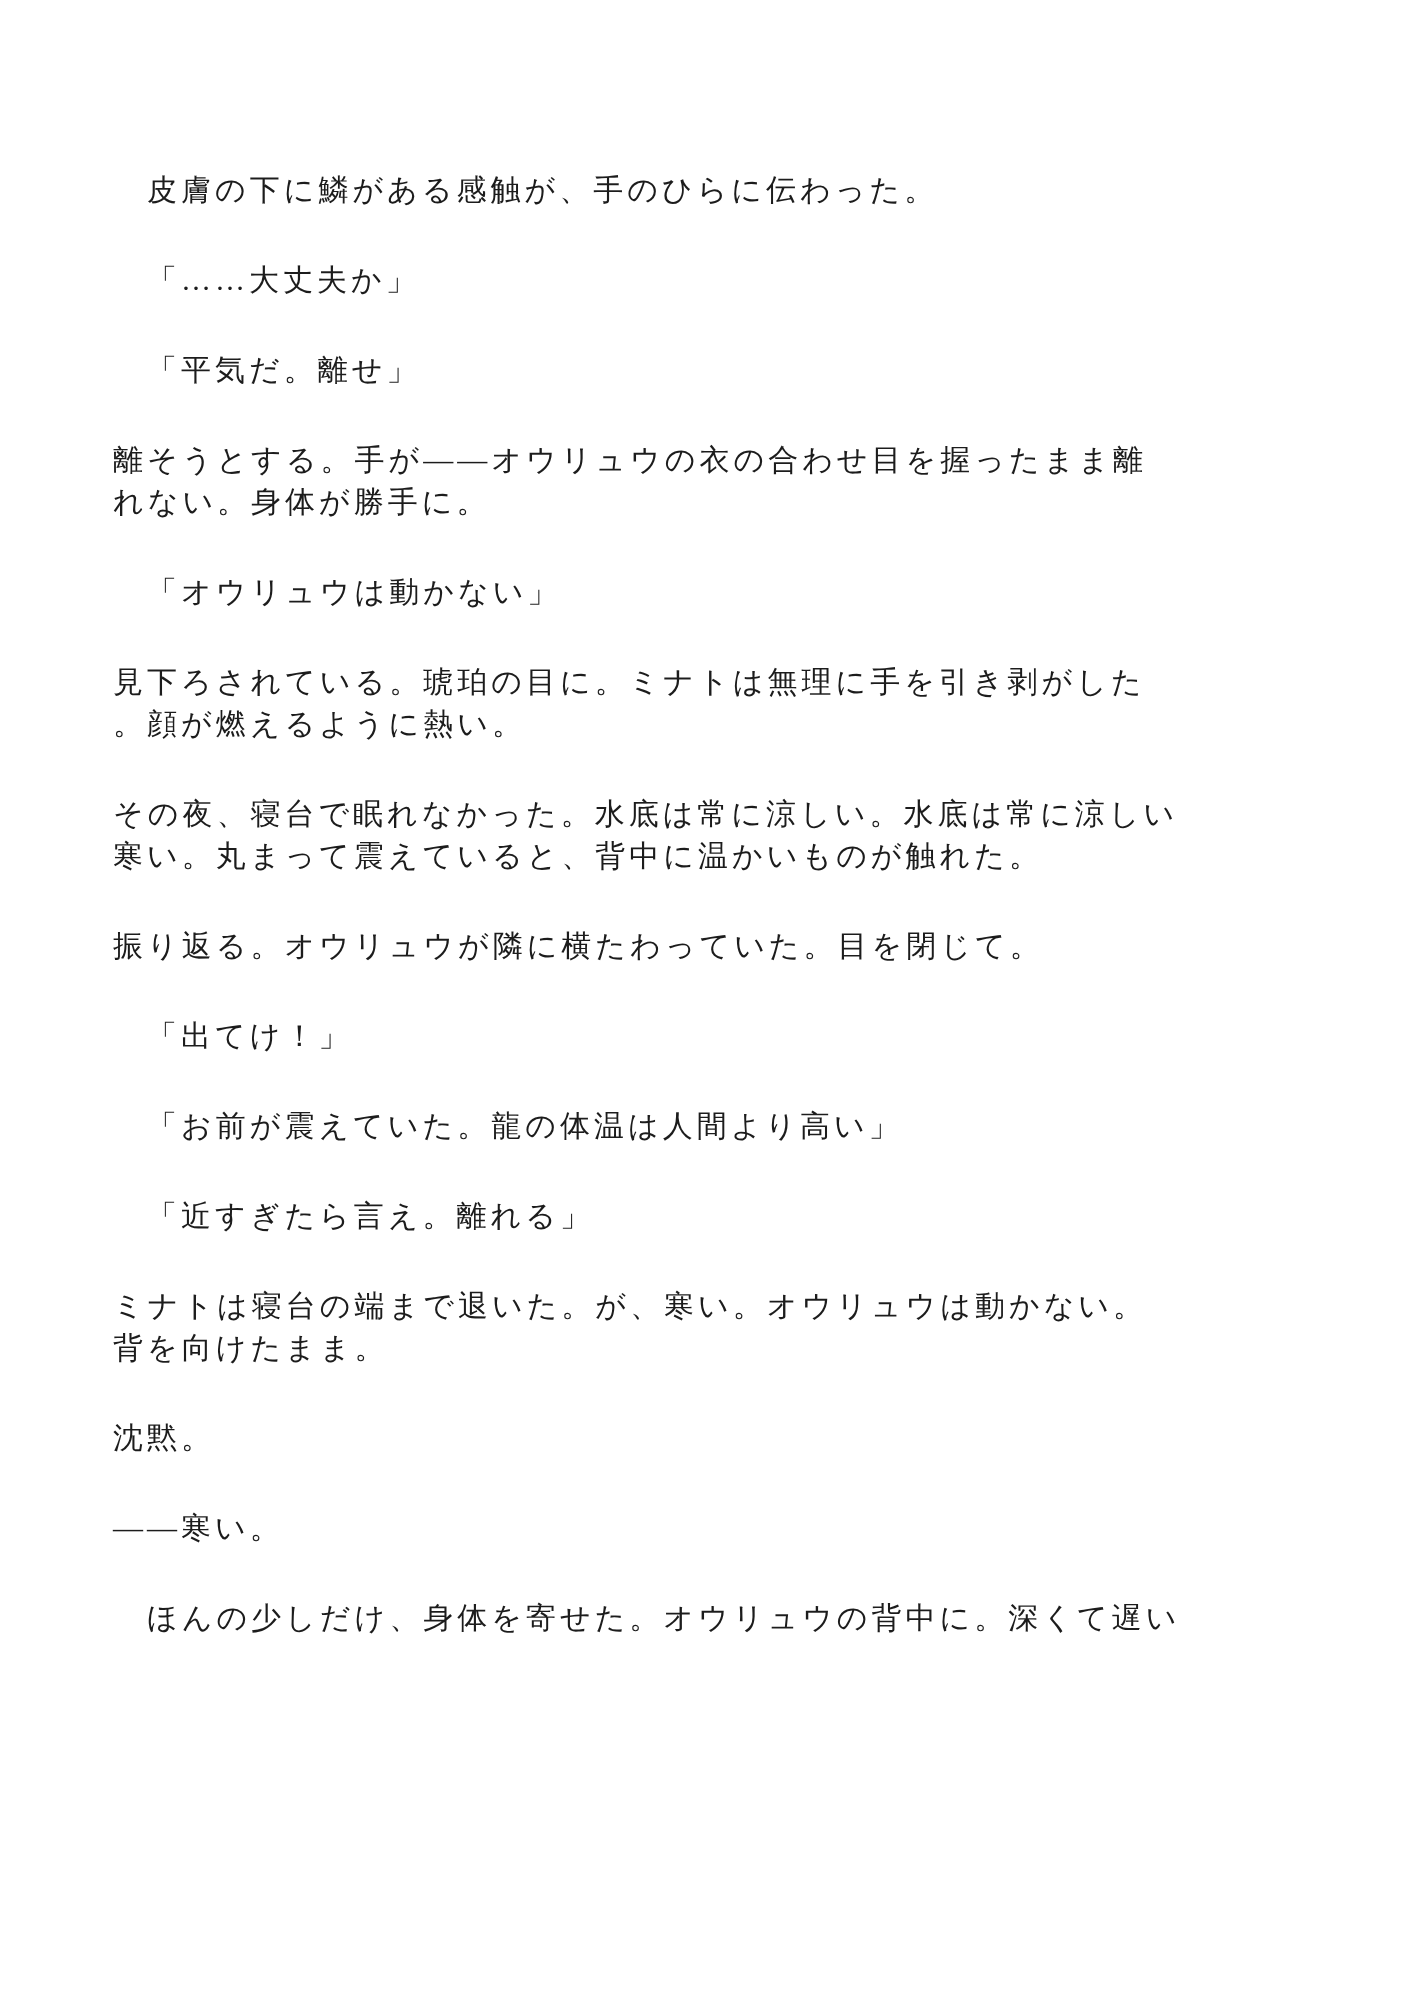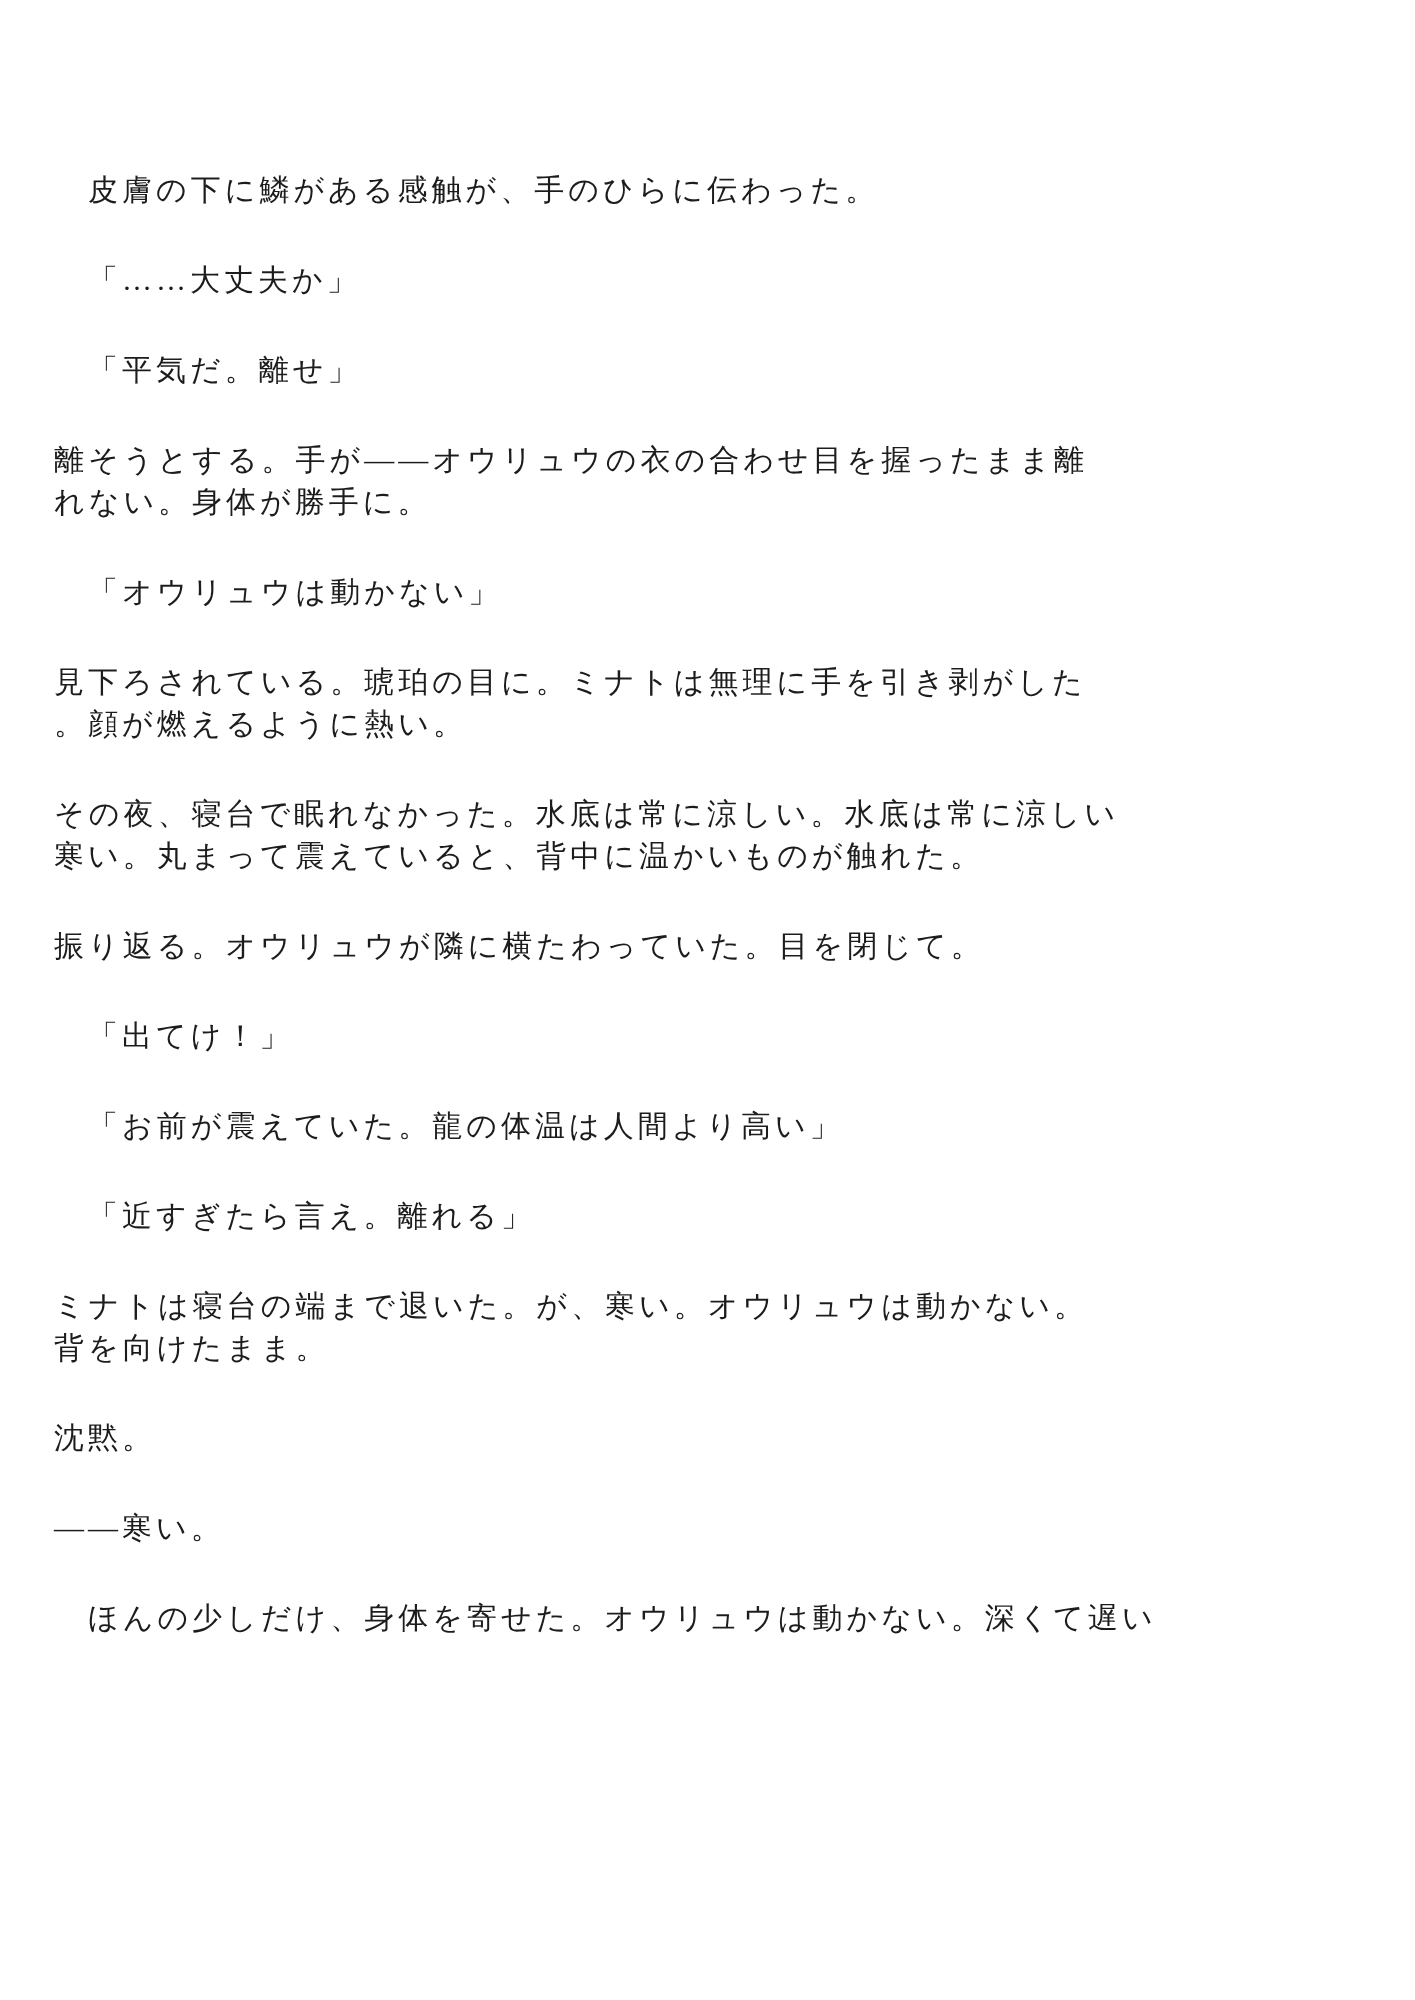--- a/index.html
+++ b/index.html
@@ -8,21 +8,21 @@
     background: #ffffff;
   }
   .page {
     position: relative;
     width: 1415px;
     height: 2000px;
     background: #ffffff;
     color: #1c1c1c;
     font-family: "Liberation Serif", "DejaVu Serif", serif;
     box-sizing: border-box;
-    padding: 169px 120px 0 54px;
+    padding: 169px 120px 0 113px;
     overflow: hidden;
   }
   .para {
     margin: 0 0 48px 0;
   }
   .line {
     font-size: 30px;
     line-height: 42px;
     letter-spacing: 4px;
     white-space: pre;
@@ -88,16 +88,16 @@
 
   <div class="para">
     <div class="line">沈黙。</div>
   </div>
 
   <div class="para">
     <div class="line">——寒い。</div>
   </div>
 
   <div class="para">
-    <div class="line">　ほんの少しだけ、身体を寄せた。オウリュウは動かない。深くて遅い</div>
+    <div class="line">　ほんの少しだけ、身体を寄せた。オウリュウの背中に。深くて遅い</div>
   </div>
 
 </div>
 
 </body></html>

